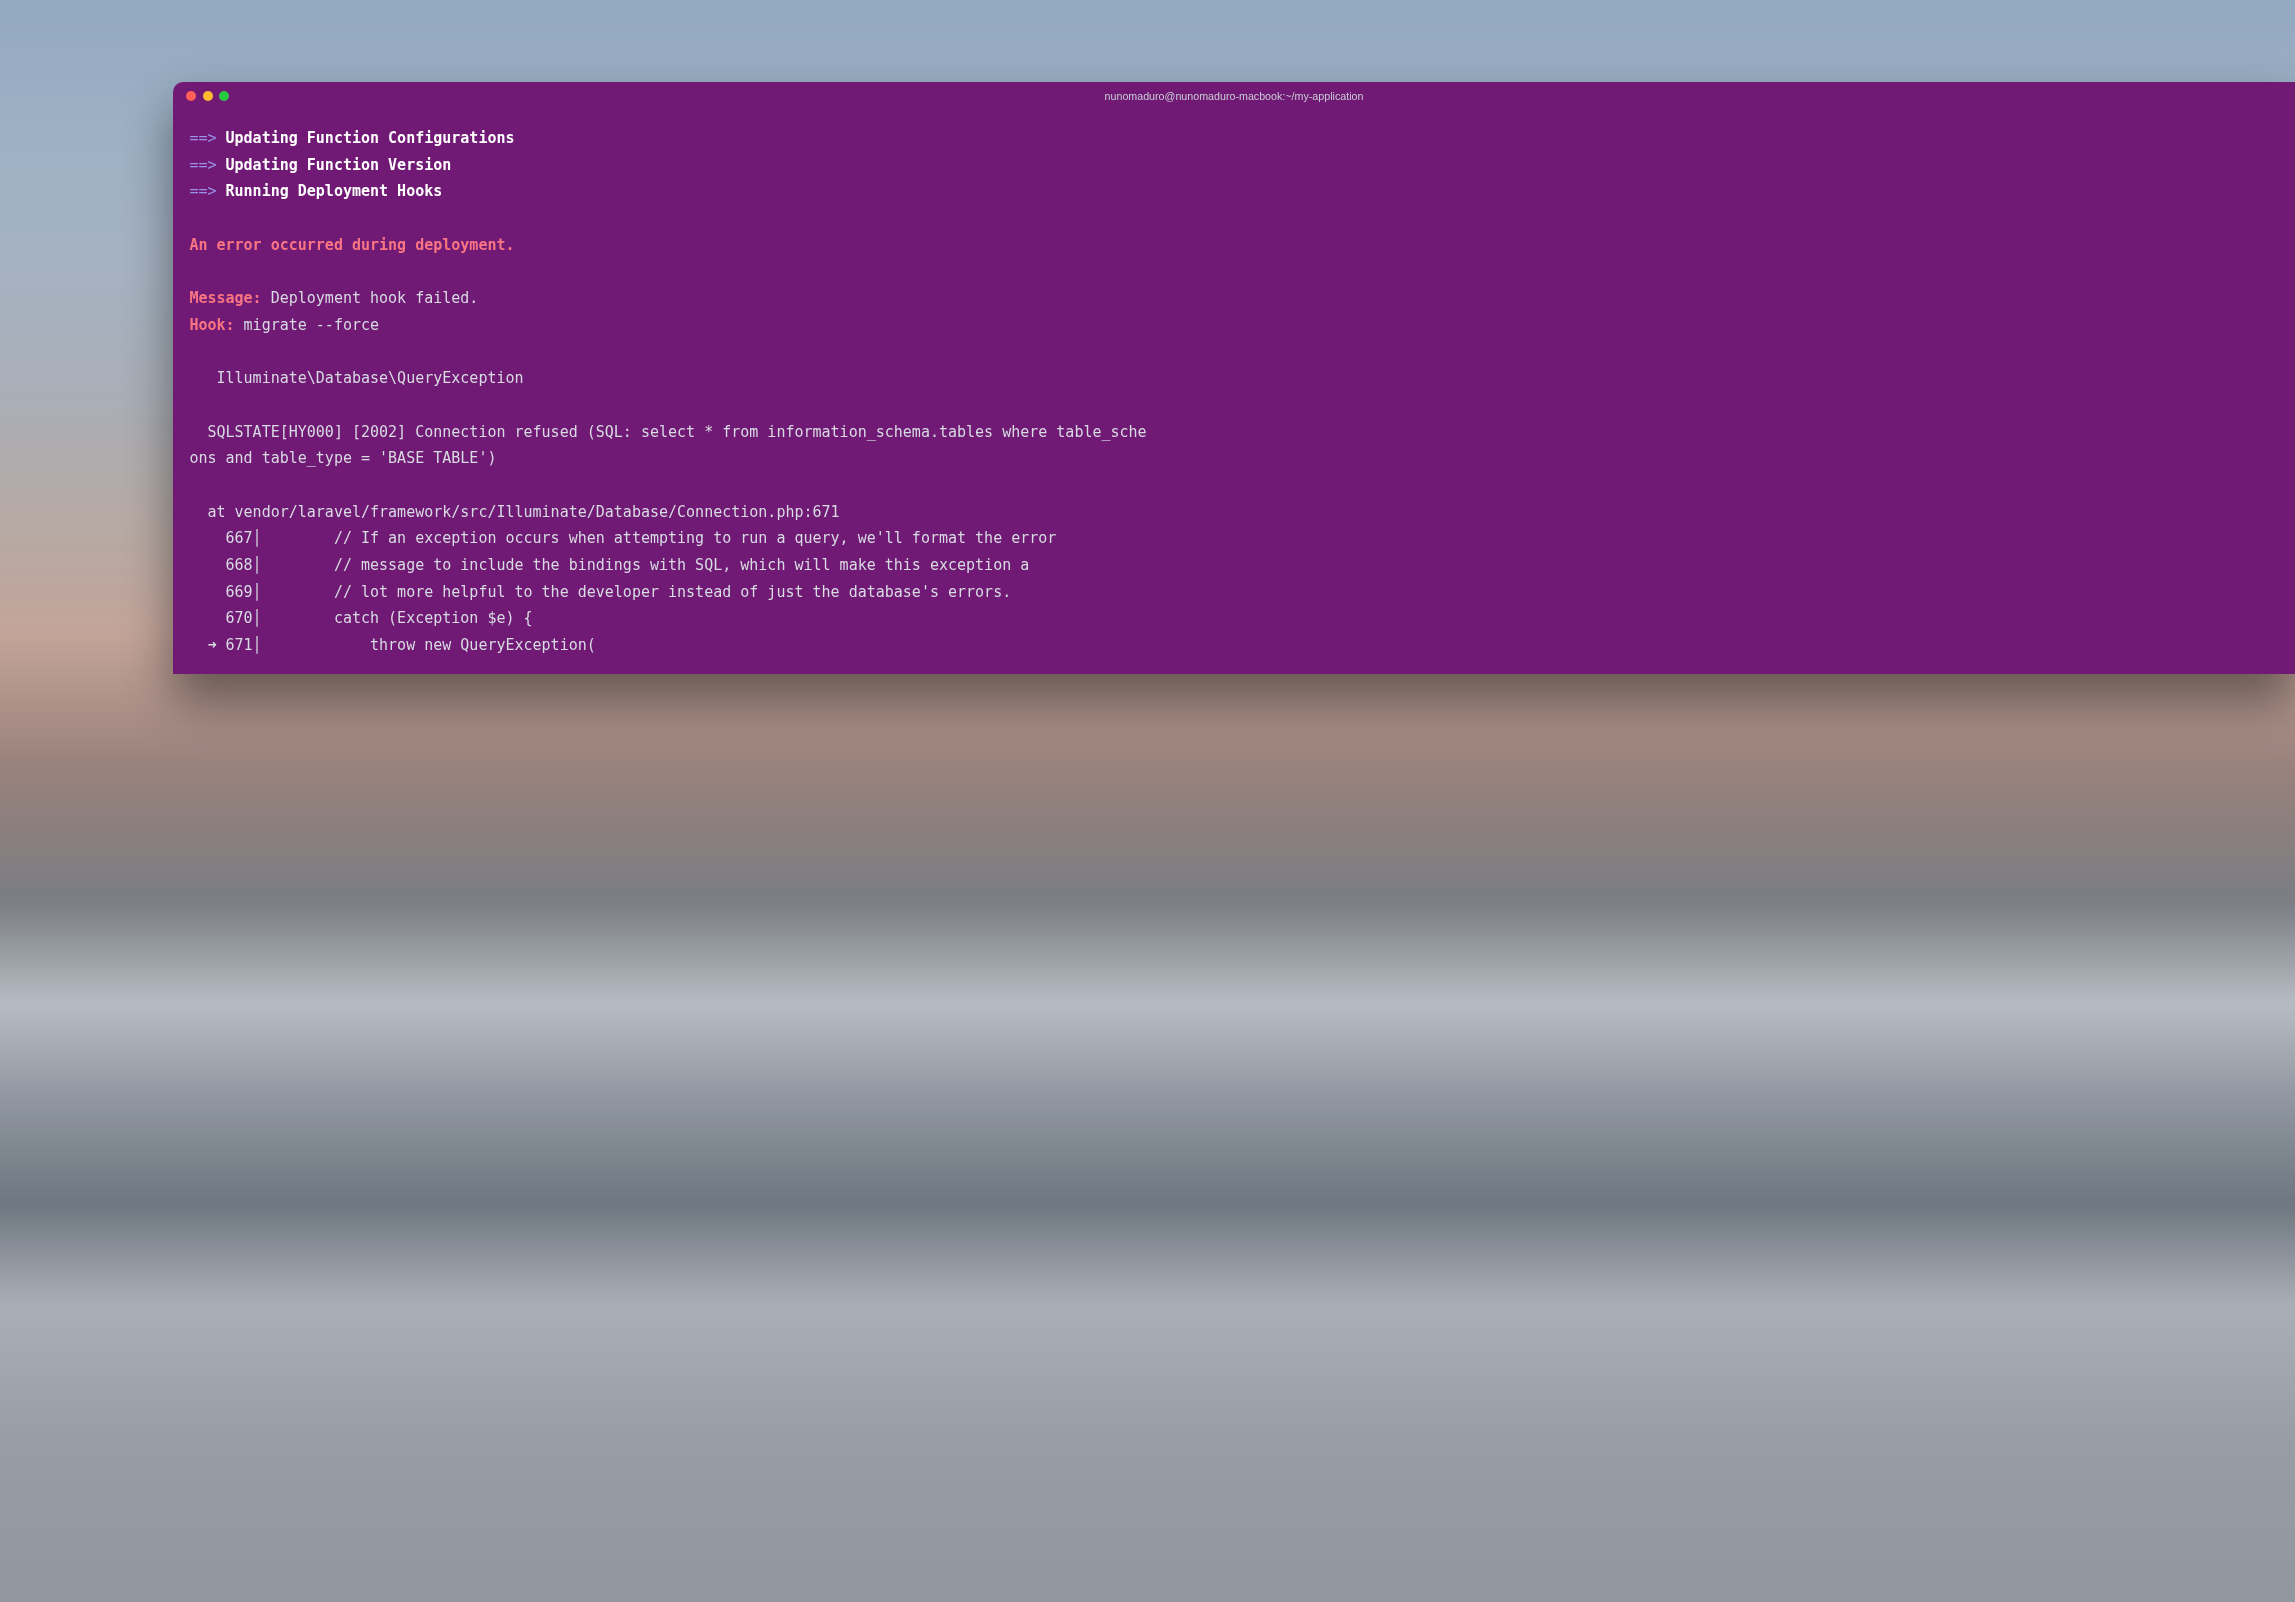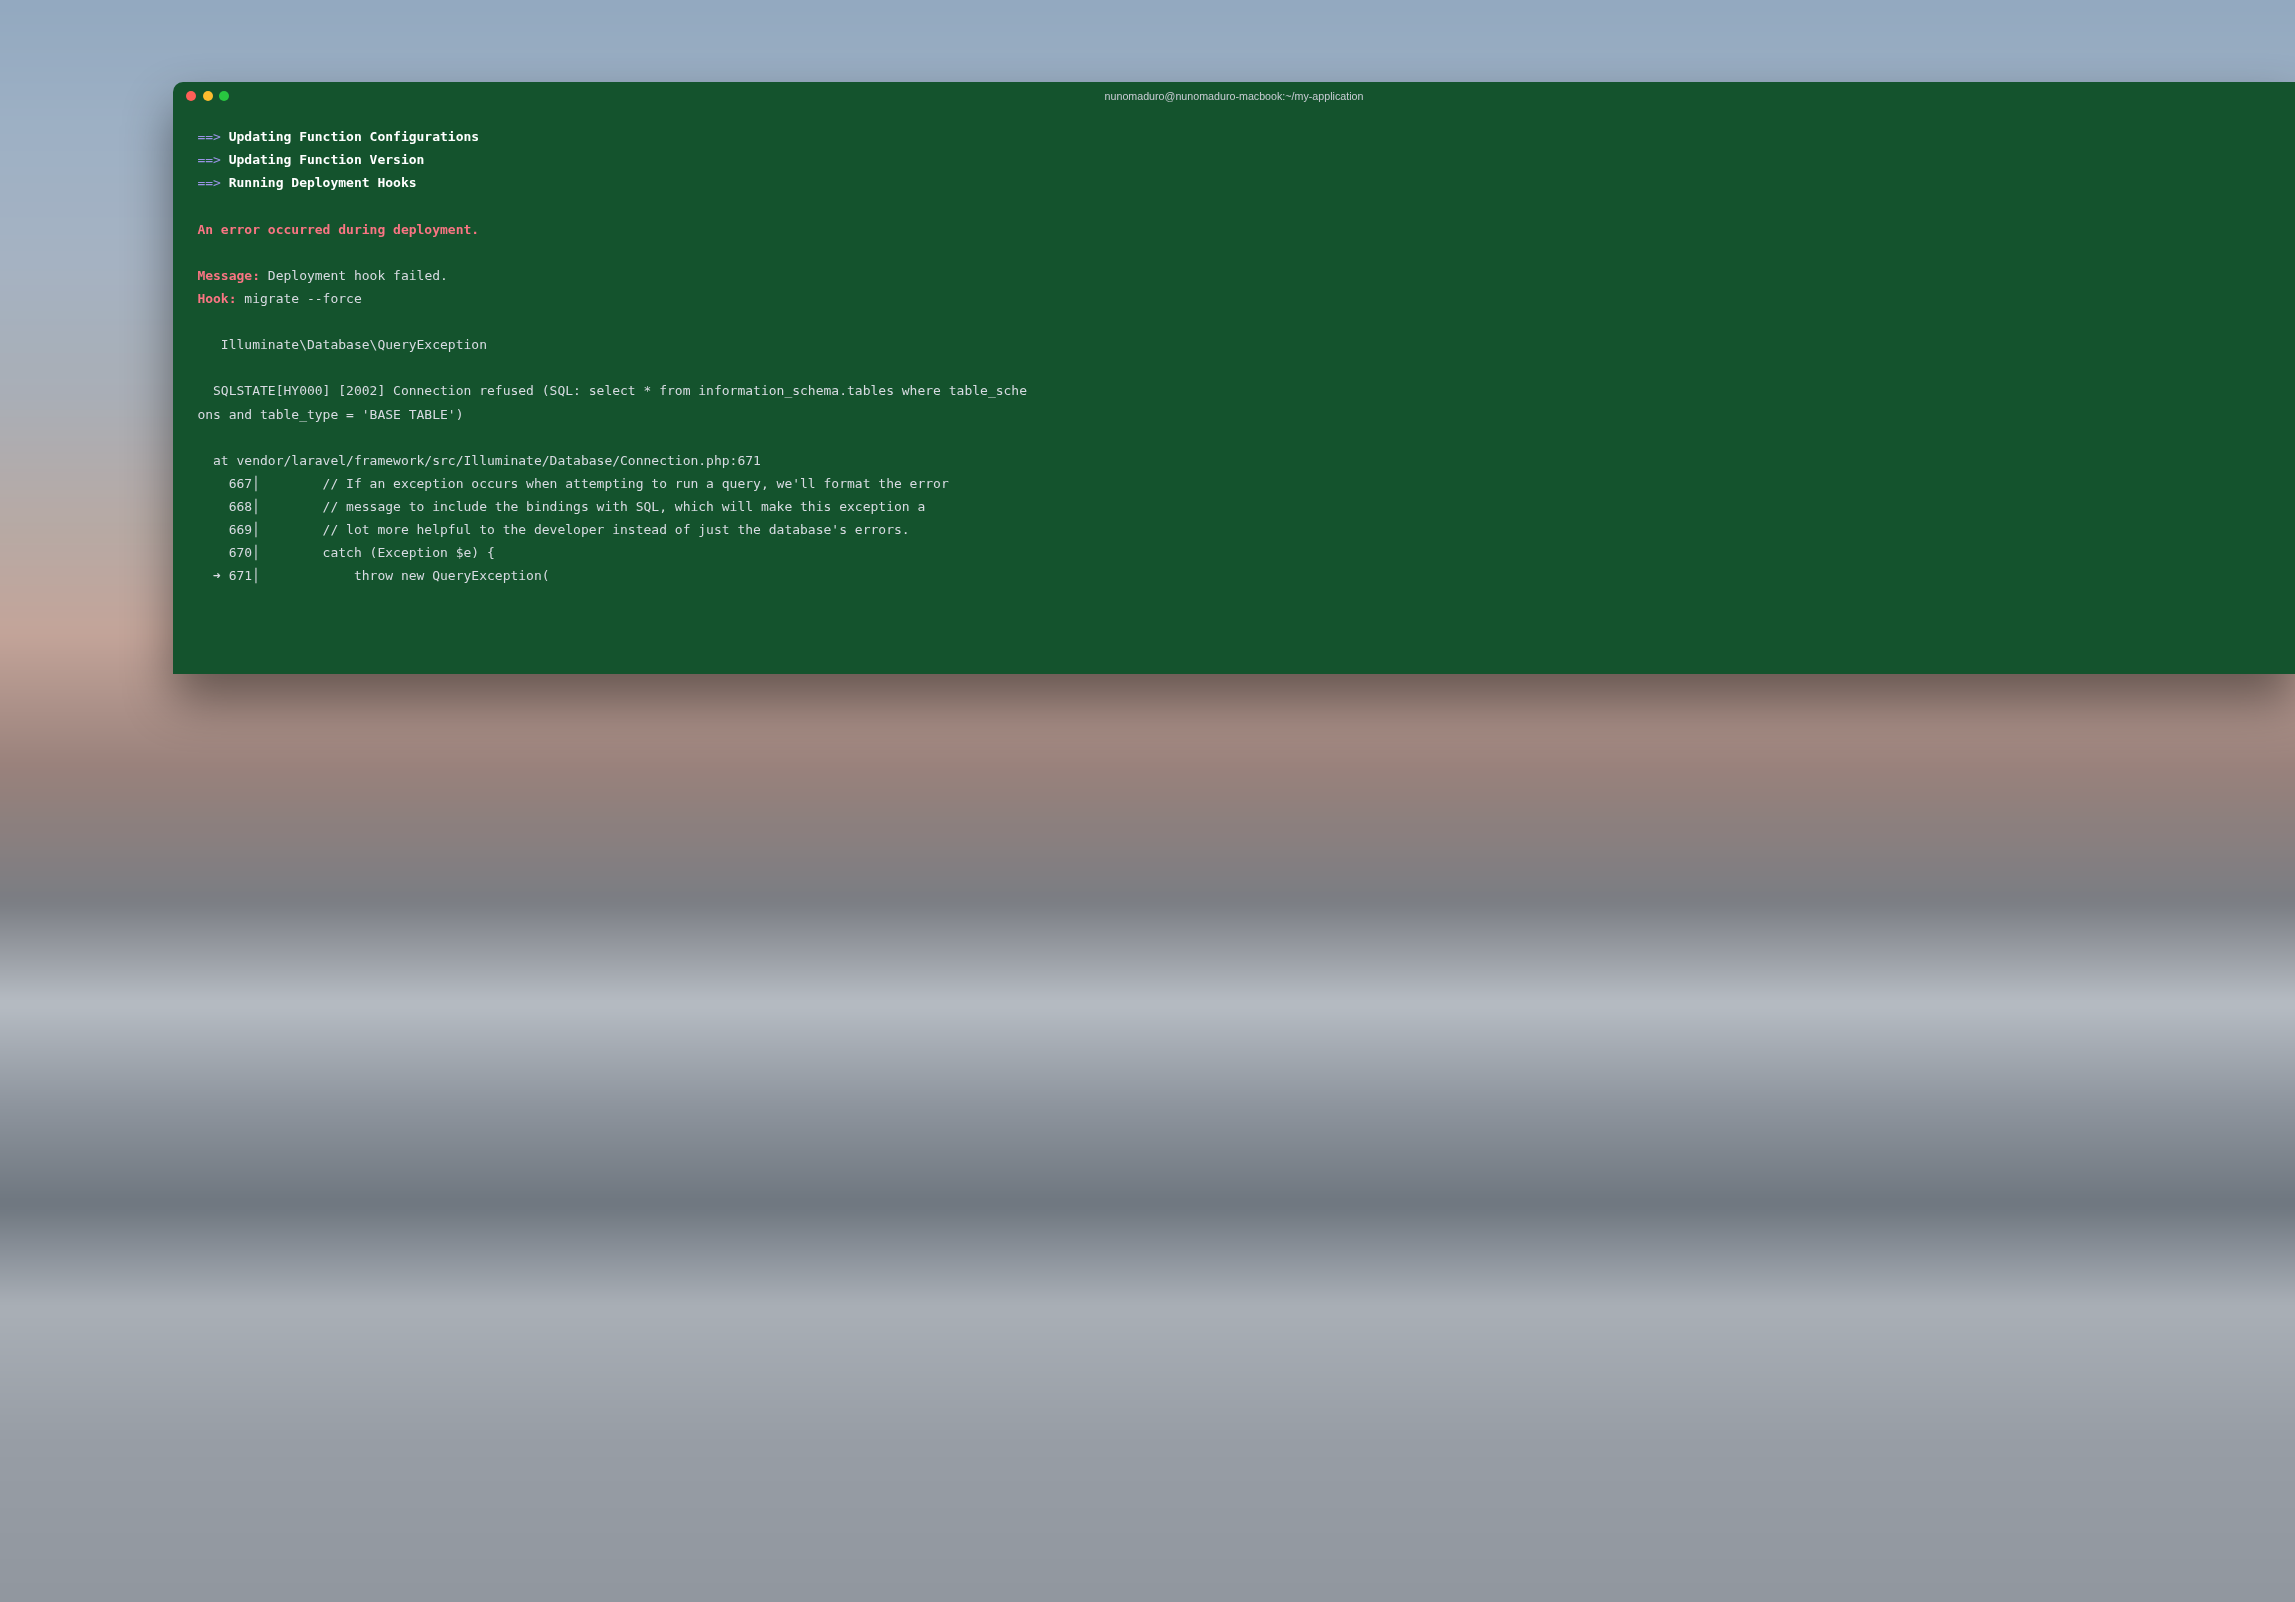--- a/index.html
+++ b/index.html
@@ -32,21 +32,21 @@
     filter: blur(5px) saturate(0.95);
     transform: scale(1.05);
   }
   .terminal {
     position: absolute;
     left: 173px;
     top: 82px;
     right: 0;
     bottom: 0;
     height: 592px;
-    background: #14532d;
+    background: #701a75;
     border-radius: 10px 0 0 0;
     box-shadow: 0 25px 49px rgba(0,0,0,0.45);
     display: flex;
     flex-direction: column;
     overflow: hidden;
   }
   .titlebar {
     height: 28px;
     display: flex;
     align-items: center;
@@ -70,26 +70,25 @@
     position: absolute;
     left: 0; right: 0;
     text-align: center;
     font-size: 10.7px;
     color: #c9ccd4;
     font-family: -apple-system, BlinkMacSystemFont, "Segoe UI", sans-serif;
     pointer-events: none;
   }
   .content {
     padding: 15px 16.4px 16.4px 16.4px;
-    font-size: 13px;
+    font-size: 15px;
     line-height: 1.78;
     color: #e7e9ee;
     white-space: pre;
     overflow: hidden;
-    margin-left: 8px;
   }
   .arrow { color: #9a93e6; }
   .bold { font-weight: 700; color: #ffffff; }
   .red { color: #f97583; font-weight: bold; }
   .dim { color: #d8dbe2; }
   .line { display: block; }
 </style>
 </head>
 <body>
 

